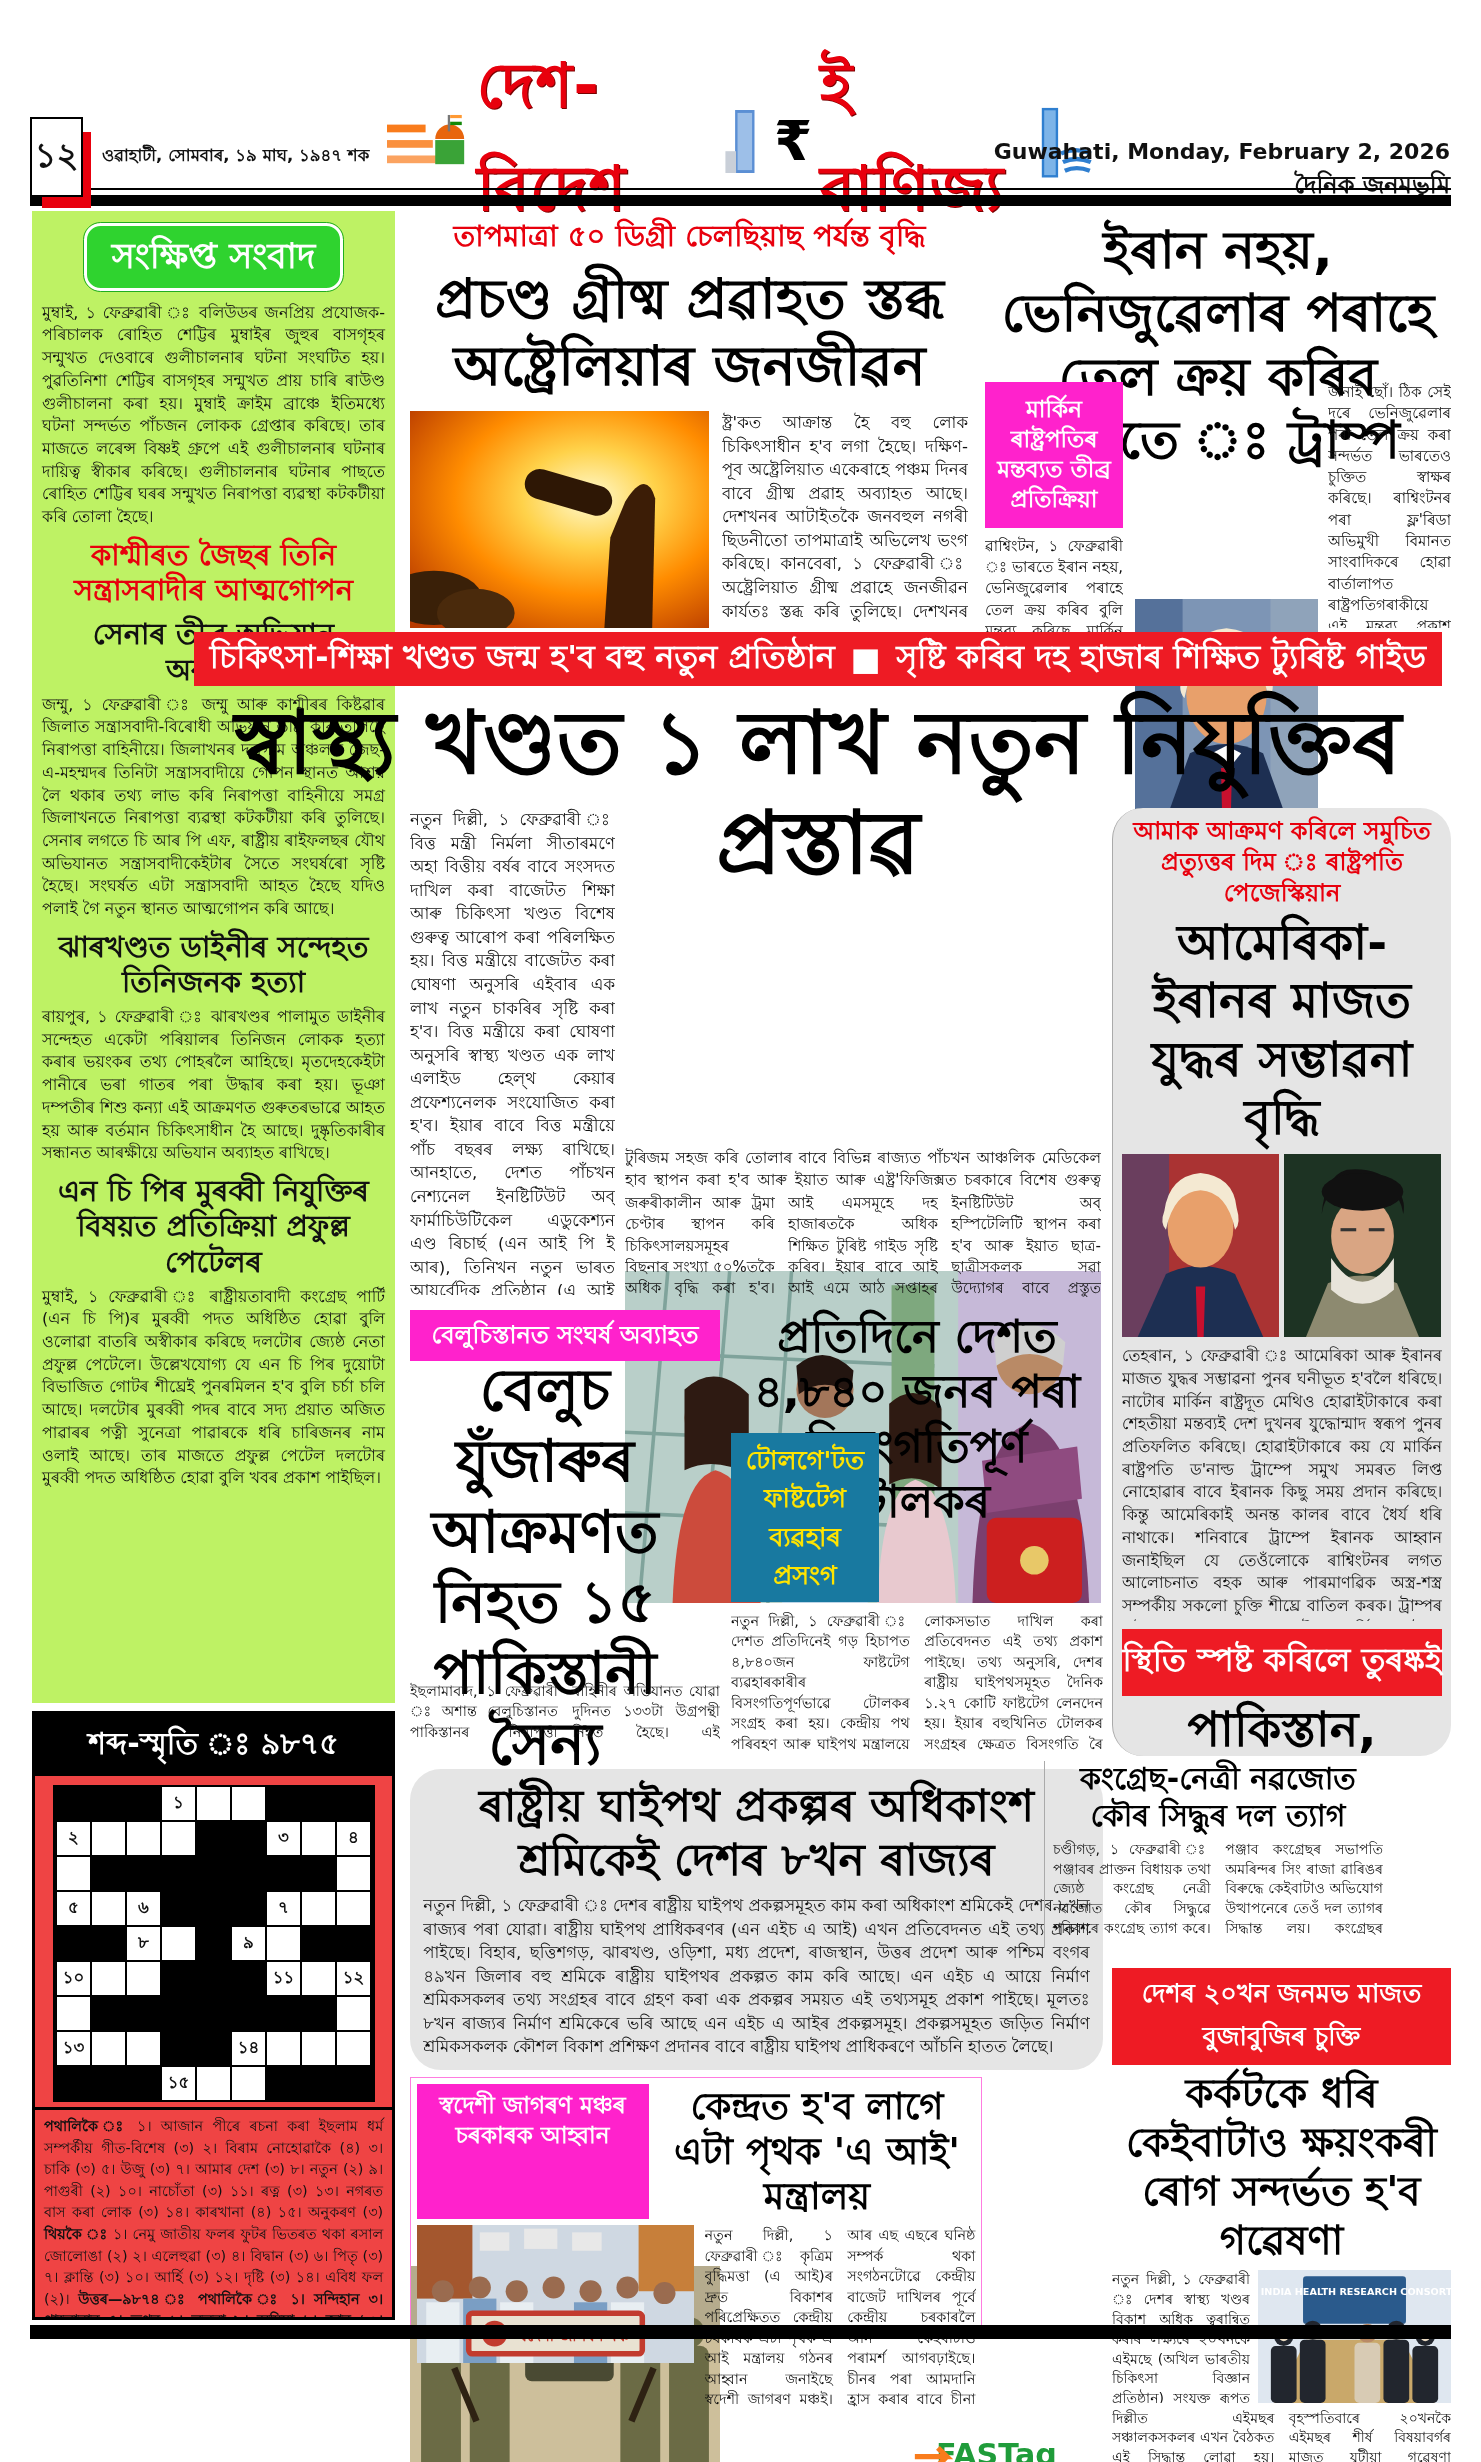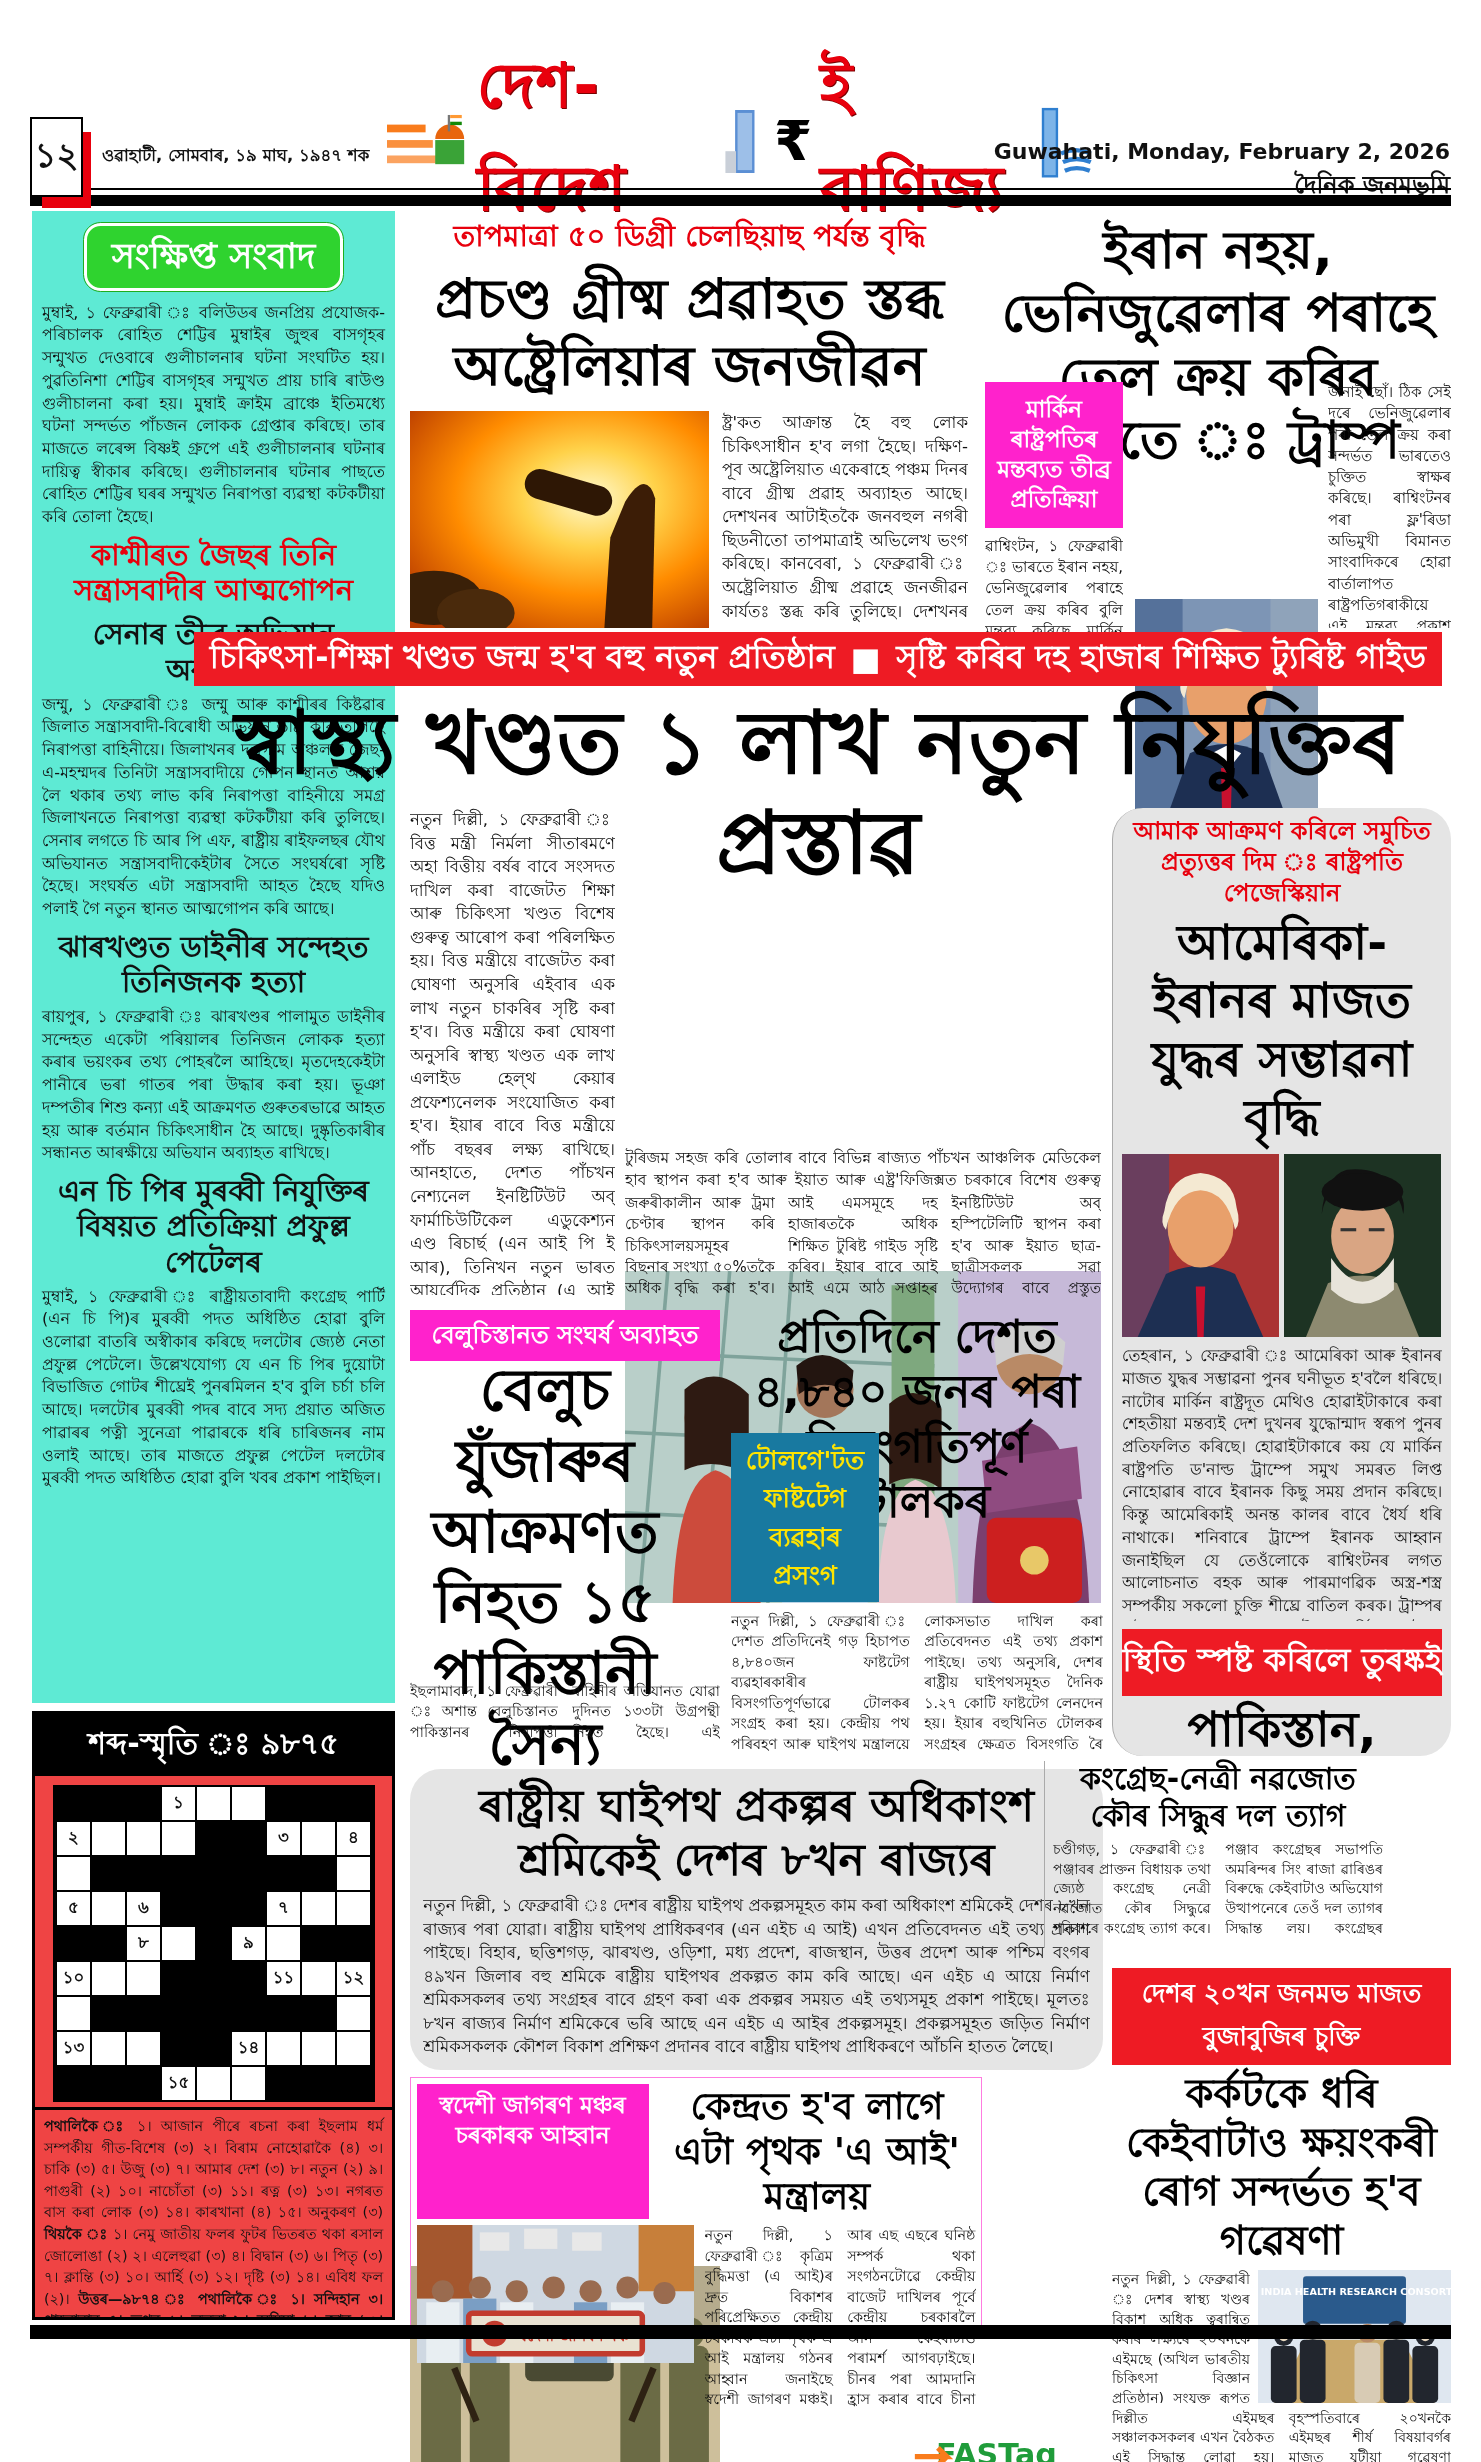--- a/index.html
+++ b/index.html
@@ -13,21 +13,21 @@
   .pagebox-shadow{left:42px;top:132px;width:49px;height:76px;background:#e8000d;z-index:1;}
   .date-as{left:102px;top:143px;font-size:16.6px;font-weight:bold;}
   .masthead{left:387px;top:94px;width:708px;height:94px;display:flex;align-items:center;gap:7.7px;justify-content:center;}
   .logo-main{font-size:62px;font-weight:bold;color:#e8000d;text-shadow:1.1px 1.1px 0 #7a0000;letter-spacing:1.1px;}
   .rupee{font-size:55px;font-weight:bold;color:#000;}
   .date-en{right:32px;top:139px;font-size:22px;font-weight:bold;text-align:right;}
   .paper-name{right:32px;top:166px;font-size:24px;font-weight:bold;text-align:right;}
   .rule-thin{left:30px;top:188px;width:1421px;height:2.2px;background:#000;}
   .rule-thick{left:30px;top:195px;width:1421px;height:11px;background:#000;}
   
-  .sidebar{left:32px;top:211px;width:363px;height:1492px;background:#5eead4;padding:8.9px 10px;box-sizing:border-box;}
+  .sidebar{left:32px;top:211px;width:363px;height:1492px;background:#bef264;padding:8.9px 10px;box-sizing:border-box;}
   .greenbox{width:244px;margin:3.3px auto 11px auto;background:#2fd32f;border:3.3px solid #fff;outline:1.7px solid #1fae1f;
     border-radius:16.6px;color:#fff;font-size:35px;font-weight:bold;text-align:center;padding:8.9px 4.4px;line-height:1.25;}
   .sb-title{font-size:29px;font-weight:bold;text-align:center;line-height:1.22;margin:8.9px 0 5.5px 0;}
   .sb-title.red{color:#e8000d;}
   .sb-body{font-size:16px;line-height:1.42;text-align:justify;}
   
   .cw-box{left:32px;top:1711px;width:363px;height:609px;border:3.3px solid #000;background:#ef4444;box-sizing:border-box;}
   .cw-title{background:#000;color:#fff;font-size:30px;font-weight:bold;text-align:center;padding:5.5px 0;}
   .cw-grid{display:grid;grid-template-columns:repeat(9,35px);grid-auto-rows:35px;justify-content:center;margin:8.9px auto 5.5px auto;background:#000;width:320px;border:0.6px solid #000;}
   .cw-cell{background:#fff;border:0.6px solid #000;display:flex;align-items:center;justify-content:center;

